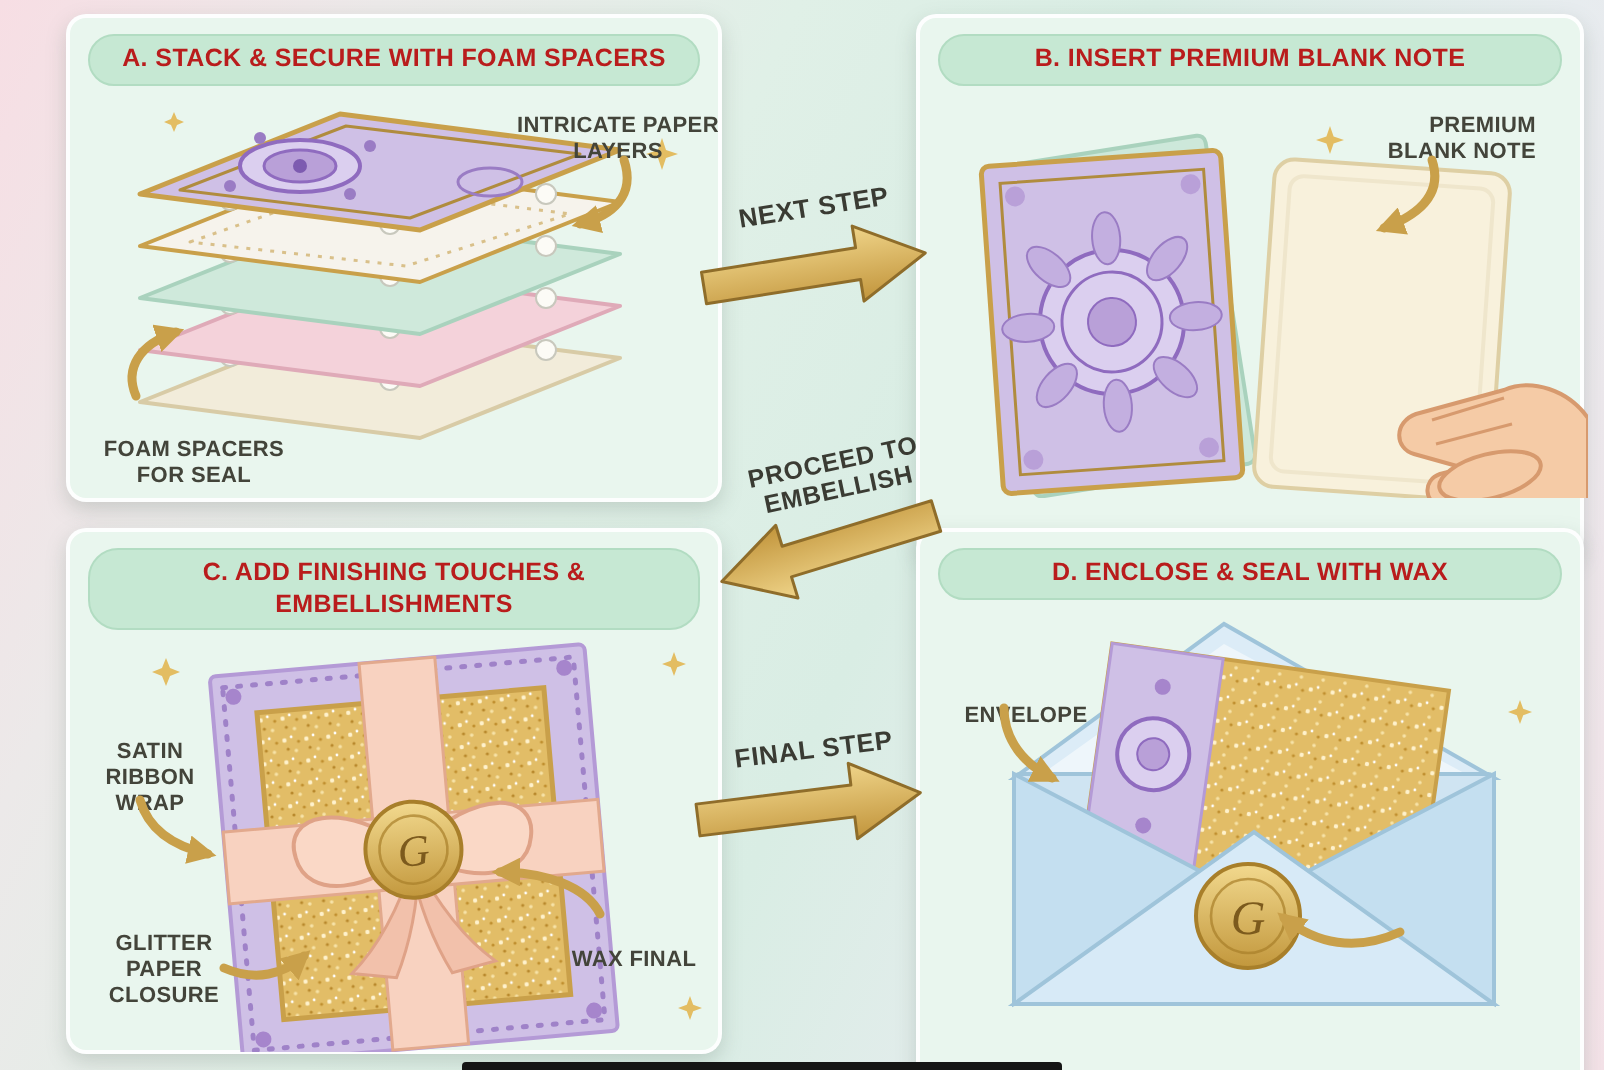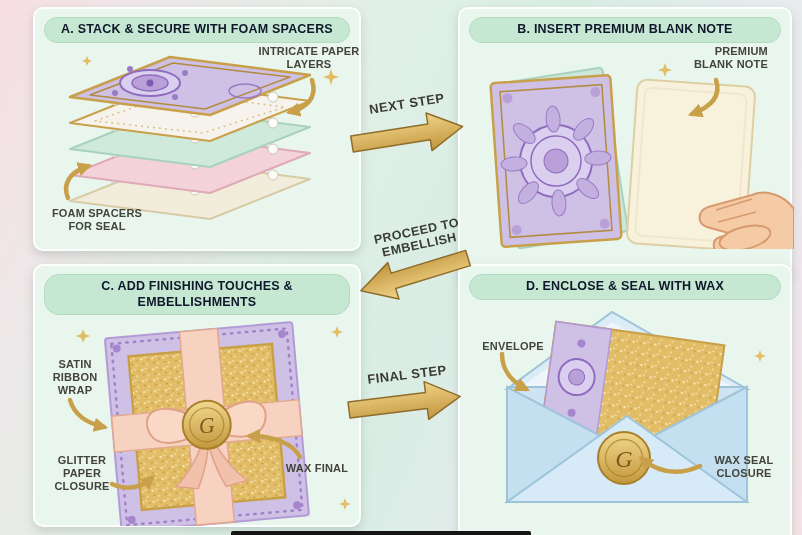--- a/index.html
+++ b/index.html
@@ -13,24 +13,24 @@
     position:absolute; background:#e9f6ee;
     border:2px solid rgba(255,255,255,.9); border-radius:10px;
     box-shadow:0 4px 10px rgba(110,130,120,.28);
   }
   .panel-header {
     position:absolute; left:9px; right:9px; top:8px;
     background:#c6e8d3; border:1px solid #b2dcc2; border-radius:15px;
     display:flex; align-items:center; justify-content:center;
     text-align:center; padding:4px 8px; min-height:24px;
   }
-  .panel-title { font-weight:bold; font-size:12.5px; color:#0f172a; letter-spacing:.2px; line-height:1.25; }
+  .panel-title { font-weight:bold; font-size:12.5px; color:#b91c1c; letter-spacing:.2px; line-height:1.25; }
   .callout {
     position:absolute; font-weight:bold; font-size:11px; color:#43443a;
-    text-align:center; line-height:1.2; letter-spacing:.2px; z-index:4;
+    text-align:center; line-height:1.2; letter-spacing:.2px; z-index:4;margin-top:12px;
   }
   .flow-label {
     position:absolute; font-weight:bold; font-size:13px; color:#3a3b33;
     text-align:center; letter-spacing:.4px; line-height:1.15; z-index:6;
   }
   .illus { position:absolute; left:0; }
   #overlay { position:absolute; inset:0; width:802px; height:535px; z-index:5; pointer-events:none; }
   #bottom-bar { position:absolute; left:231px; bottom:0; width:300px; height:4px; background:#151515; border-radius:2px 2px 0 0; }
 </style>
 </head>
@@ -214,21 +214,20 @@
         <polygon points="47,206 287,206 167,120" fill="#d7eaf7" stroke="#9fc4da" stroke-width="2"></polygon>
         <g>
           <circle cx="164" cy="162" r="26" fill="url(#gradGoldD)" stroke="#a87f2a" stroke-width="2"></circle>
           <circle cx="164" cy="162" r="18.5" fill="none" stroke="#a87f2a" stroke-width="1.3" opacity="0.7"></circle>
           <text x="164" y="171" text-anchor="middle" font-size="24" font-style="italic" font-family="'Liberation Serif', serif" fill="#7c5a1d">G</text>
         </g>
       </g>
       <path d="M300,54 L301.6,58.4 L306,60 L301.6,61.6 L300,66 L298.4,61.6 L294,60 L298.4,58.4 Z" fill="#e3bd62"></path>
     </svg>
     <div class="callout" style="left:18px; top:74px; width:70px;">ENVELOPE</div>
-    <div class="callout" style="left:242px; top:188px; width:84px;">WAX SEAL CLOSURE</div>
   </section>
 
   <svg id="overlay" viewBox="0 0 802 535">
     <defs>
       <linearGradient id="gradGoldArrow" x1="0" y1="0" x2="0" y2="1">
         <stop offset="0" stop-color="#efd489"></stop>
         <stop offset="1" stop-color="#c2953c"></stop>
       </linearGradient>
       <marker id="ahead" viewBox="0 0 10 10" refX="7" refY="5" markerWidth="3.2" markerHeight="3.2" orient="auto">
         <path d="M0,0 L10,5 L0,10 Z" fill="#c9a04a"></path>

